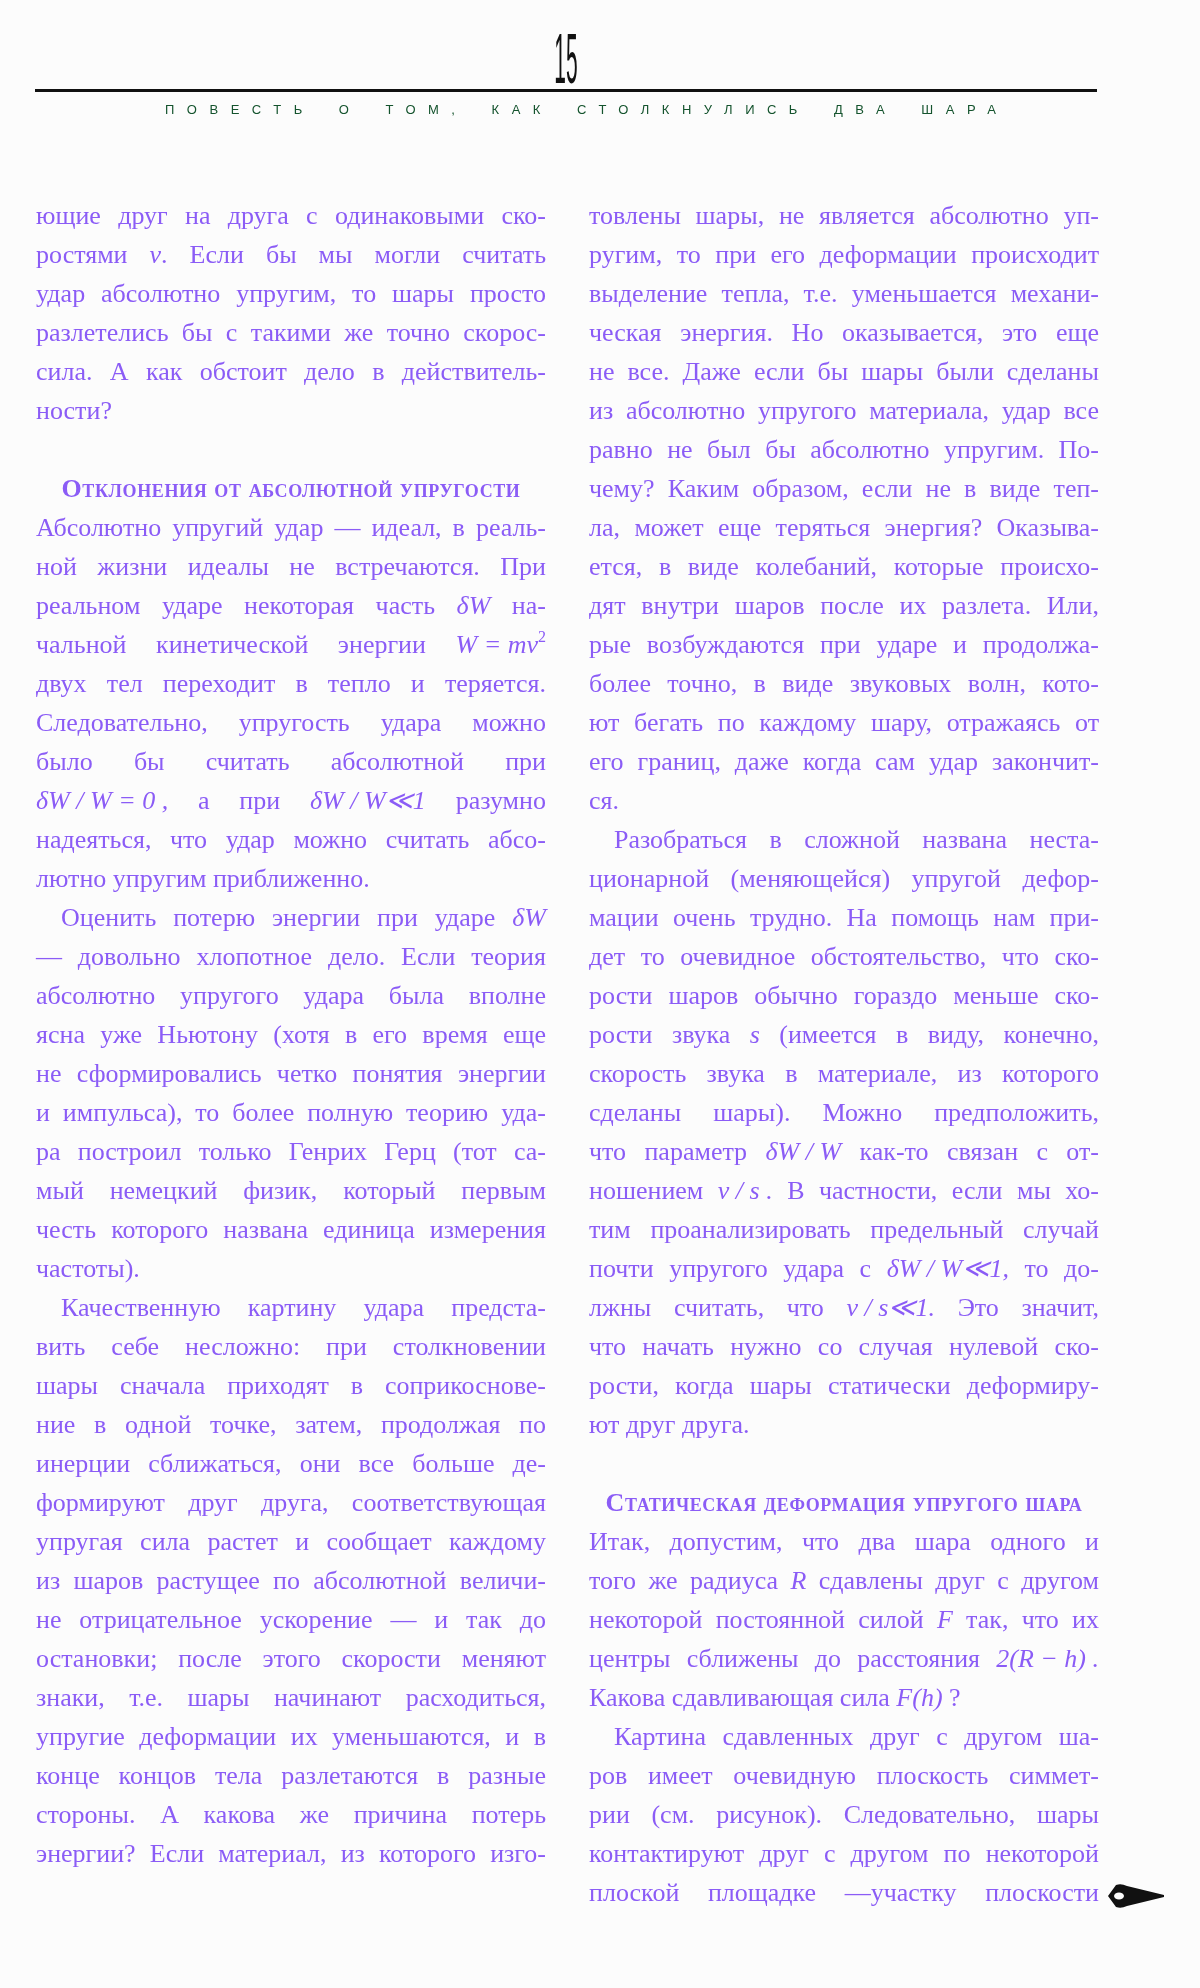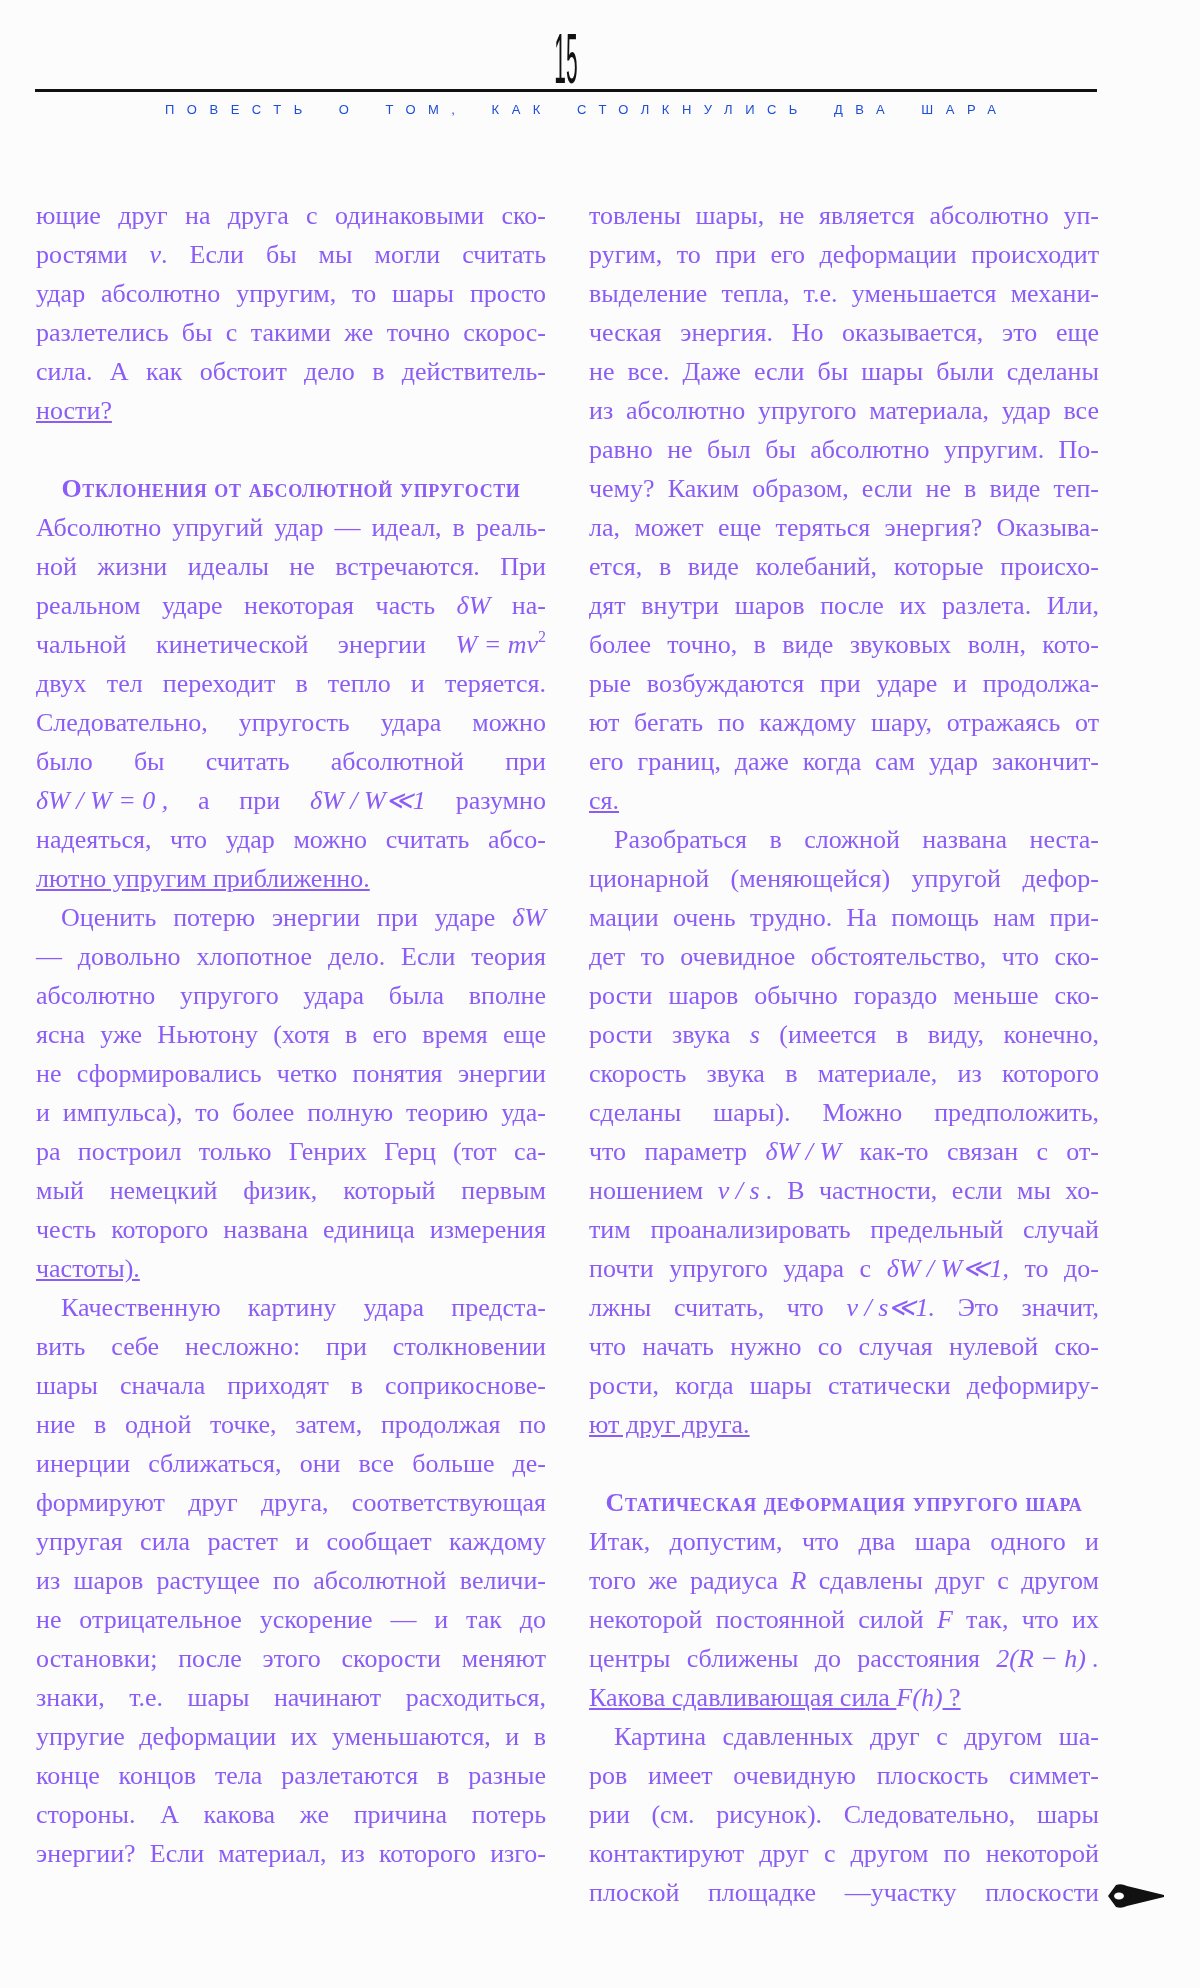--- a/index.html
+++ b/index.html
@@ -10,35 +10,35 @@
       position: absolute; left: 526px; top: 24px; width: 80px; height: 70px;
       text-align: center;
       font-family: "Liberation Sans", sans-serif; font-size: 70px; line-height: 70px;
       transform: scaleX(0.3); transform-origin: 50% 50%;
       color: #111;
     }
     .top-rule { position: absolute; left: 35px; top: 89px; width: 1062px; height: 3px; background: #111; }
     .running-title {
       position: absolute; left: 165px; top: 101px; height: 18px;
       font-family: "Liberation Sans", sans-serif; font-size: 13px; line-height: 18px;
-      letter-spacing: 12.5px; word-spacing: 8px; white-space: nowrap; color: #1d4ed8;
+      letter-spacing: 12.5px; word-spacing: 8px; white-space: nowrap; color: #14532d;
     }
 
     .col {
       position: absolute; top: 196px; width: 510px;
       font-family: "Liberation Serif", serif; font-size: 26px; line-height: 39px;
       color: #8b5cf6;
     }
     .col.left { left: 36px; }
     .col.right { left: 589px; }
     .ln {
       height: 39px; white-space: nowrap;
       text-align: justify; text-align-last: justify;
     }
-    .ln.end { text-align: left; text-align-last: left; text-decoration: underline; }
+    .ln.end { text-align: left; text-align-last: left; }
     .ln.ind { text-indent: 25px; }
     .blank { height: 39px; }
     .hd {
       height: 39px; white-space: nowrap;
       text-align: center; text-align-last: center;
       font-variant: small-caps; font-weight: bold; letter-spacing: 0.6px;
     }
     .m { display: inline-block; font-style: italic; text-indent: 0; }
     .m sup { font-size: 16px; line-height: 0; vertical-align: 11px; font-style: normal; }
 
@@ -113,22 +113,22 @@
       <div class="ln">ругим, то при его деформации происходит</div>
       <div class="ln">выделение тепла, т.е. уменьшается механи-</div>
       <div class="ln">ческая энергия. Но оказывается, это еще</div>
       <div class="ln">не все. Даже если бы шары были сделаны</div>
       <div class="ln">из абсолютно упругого материала, удар все</div>
       <div class="ln">равно не был бы абсолютно упругим. По-</div>
       <div class="ln">чему? Каким образом, если не в виде теп-</div>
       <div class="ln">ла, может еще теряться энергия? Оказыва-</div>
       <div class="ln">ется, в виде колебаний, которые происхо-</div>
       <div class="ln">дят внутри шаров после их разлета. Или,</div>
+      <div class="ln">рые возбуждаются при ударе и продолжа-</div>
       <div class="ln">более точно, в виде звуковых волн, кото-</div>
-      <div class="ln">рые возбуждаются при ударе и продолжа-</div>
       <div class="ln">ют бегать по каждому шару, отражаясь от</div>
       <div class="ln">его границ, даже когда сам удар закончит-</div>
       <div class="ln end">ся.</div>
     </div>
     <div>
       <div class="ln ind">Разобраться в сложной названа неста-</div>
       <div class="ln">ционарной (меняющейся) упругой дефор-</div>
       <div class="ln">мации очень трудно. На помощь нам при-</div>
       <div class="ln">дет то очевидное обстоятельство, что ско-</div>
       <div class="ln">рости шаров обычно гораздо меньше ско-</div>

